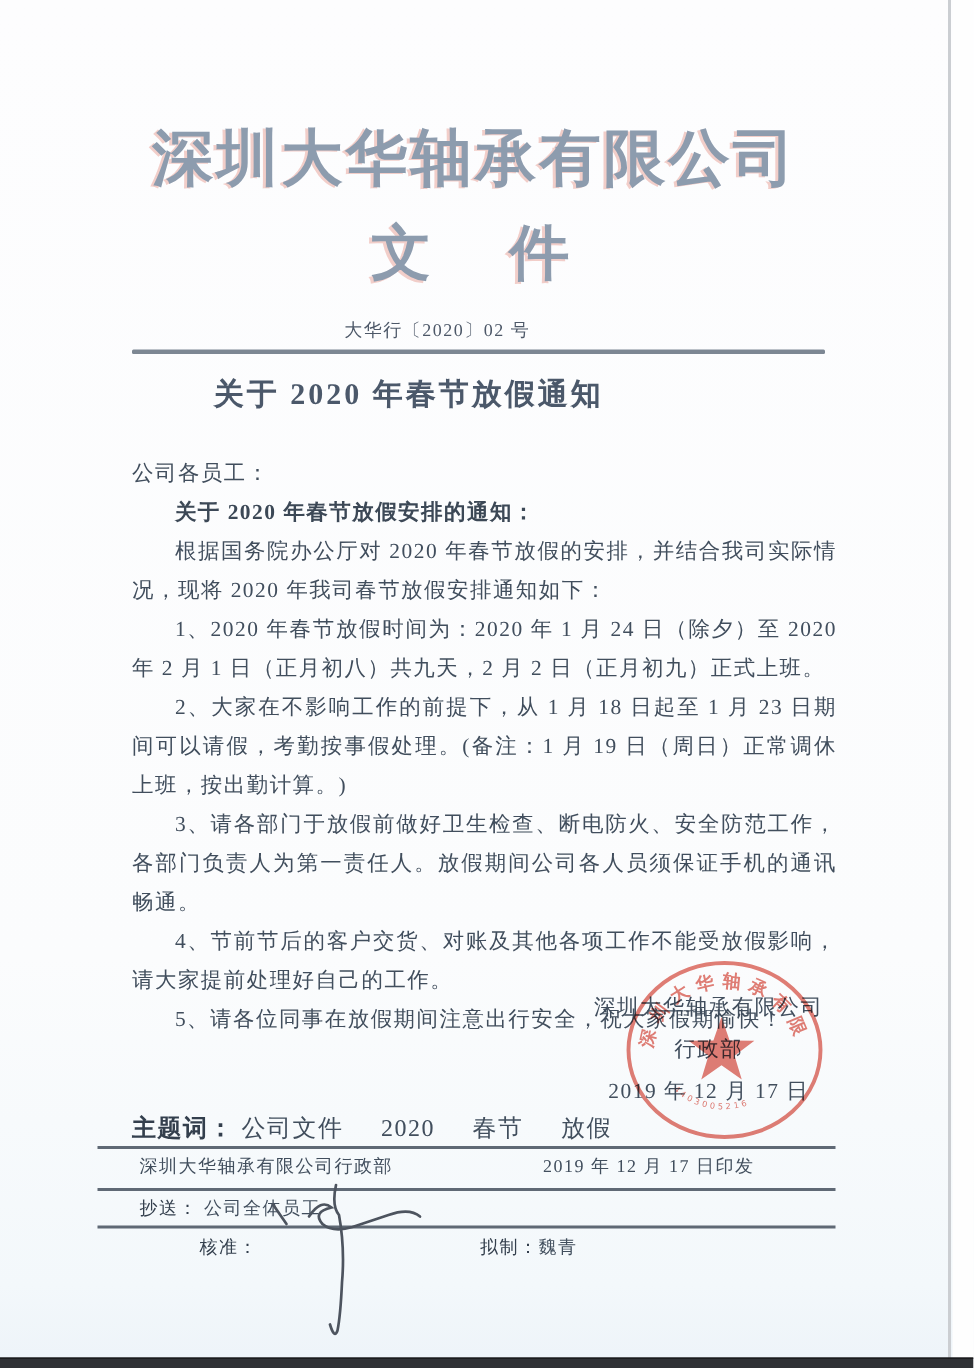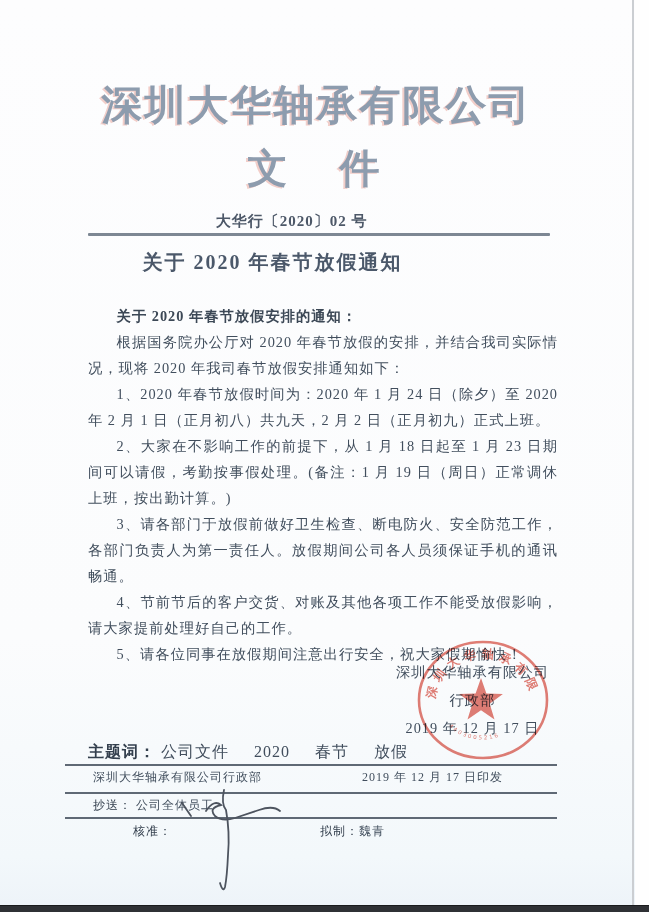--- a/index.html
+++ b/index.html
@@ -21,21 +21,21 @@
     font-size:41px;font-weight:bold;letter-spacing:2px;color:#8d9cae;
     text-shadow:-2px 1px 0 rgba(228,148,138,0.45);
   }
   .doc-type{
     position:absolute;top:141px;left:0;width:633px;text-align:center;
     font-size:40px;font-weight:bold;color:#8d9cae;letter-spacing:6px;
     text-shadow:-2px 1px 0 rgba(228,148,138,0.45);
   }
   .doc-number{
     position:absolute;top:212px;left:0;width:583px;text-align:center;
-    font-size:15px;color:#4d5868;letter-spacing:1px;font-weight:700;
+    font-size:12px;color:#4d5868;letter-spacing:1px;font-weight:400;
   }
   .rule{
     position:absolute;top:233px;left:88px;width:462px;height:3px;
     background:#7d8793;border-radius:1px;
   }
   .doc-title{
     position:absolute;top:249px;left:0;width:545px;text-align:center;
     font-size:20px;font-weight:bold;color:#4b586a;letter-spacing:2px;
   }
   .body-text{
@@ -75,20 +75,21 @@
 
 <div class="page">
 
   <div class="org-name">深圳大华轴承有限公司</div>
   <div class="doc-type">文　件</div>
   <div class="doc-number">大华行〔2020〕02 号</div>
   <div class="rule"></div>
   <div class="doc-title">关于 2020 年春节放假通知</div>
 
   <div class="body-text">
+    <p>公司各员工：</p>
     <p class="para-indent para-bold">关于 2020 年春节放假安排的通知：</p>
     <p class="para-indent">根据国务院办公厅对 2020 年春节放假的安排，并结合我司实际情况，现将 2020 年我司春节放假安排通知如下：</p>
     <p class="para-indent">1、2020 年春节放假时间为：2020 年 1 月 24 日（除夕）至 2020 年 2 月 1 日（正月初八）共九天，2 月 2 日（正月初九）正式上班。</p>
     <p class="para-indent">2、大家在不影响工作的前提下，从 1 月 18 日起至 1 月 23 日期间可以请假，考勤按事假处理。(备注：1 月 19 日（周日）正常调休上班，按出勤计算。)</p>
     <p class="para-indent">3、请各部门于放假前做好卫生检查、断电防火、安全防范工作，各部门负责人为第一责任人。放假期间公司各人员须保证手机的通讯畅通。</p>
     <p class="para-indent">4、节前节后的客户交货、对账及其他各项工作不能受放假影响，请大家提前处理好自己的工作。</p>
     <p class="para-indent">5、请各位同事在放假期间注意出行安全，祝大家假期愉快！</p>
   </div>
 
   <div class="signature-block">

